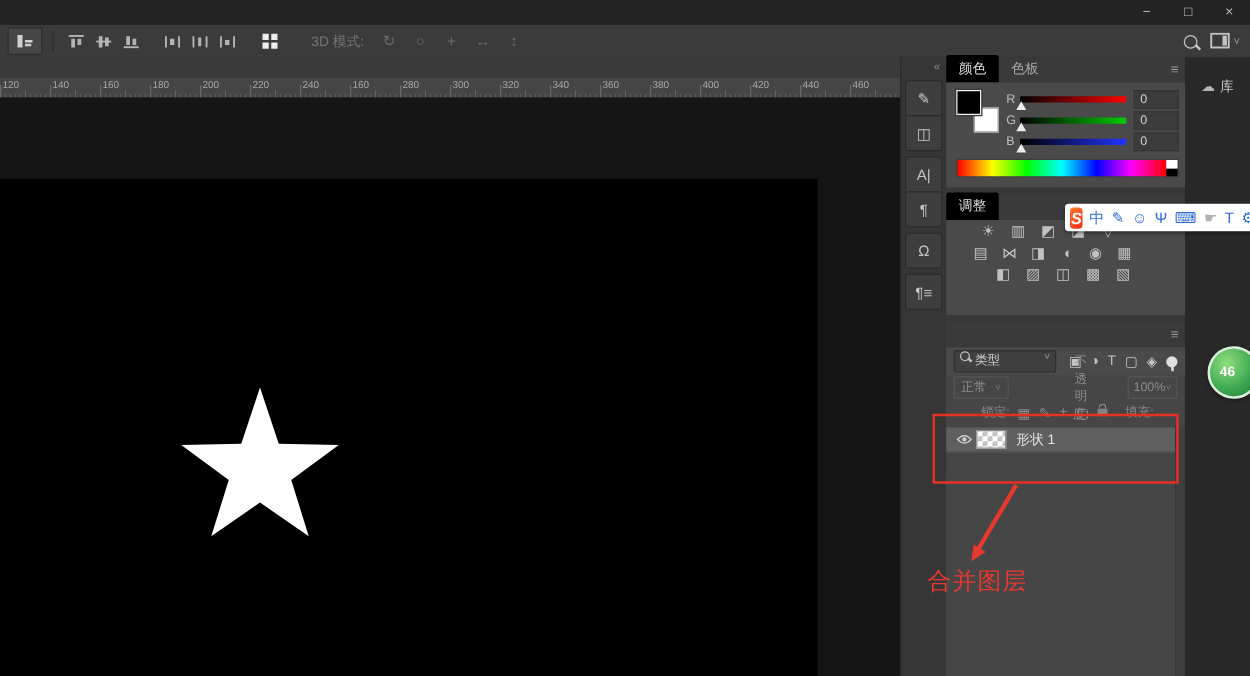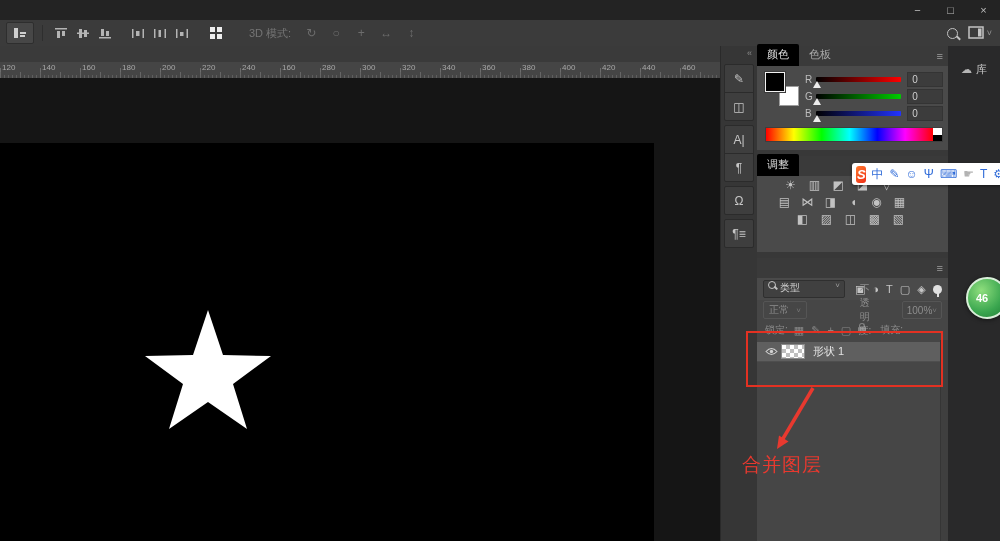--- a/index.html
+++ b/index.html
@@ -101,21 +101,21 @@
   #blend-row{display:flex;align-items:center;height:20px;padding:0 6px;background:#464646;gap:25px;}
   #blend-dd{display:flex;align-items:center;width:76px;height:16px;border:1px solid #555555;
      border-radius:2px;padding:0 5px;}
   #blend-label{font-size:10px;color:#8d8d8d;flex:1;}
   .dim-caret{font-size:8px;color:#777777;}
   #opacity-label{font-size:10px;color:#8d8d8d;margin-left:24px;text-align:center;}
   #opacity-box{display:flex;align-items:center;width:40px;height:16px;border:1px solid #555555;
      border-radius:2px;padding:0 4px;margin-left:3px;}
   #opacity-value{font-size:10px;color:#8d8d8d;flex:1;}
   #lock-row{display:flex;align-items:center;height:20px;padding:0 8px;background:#464646;}
-  #lock-label{font-size:10px;color:#8d8d8d;}
+  #lock-label{font-size:10px;color:#8d8d8d;margin-left:20px;}
   #lock-icons{display:flex;align-items:center;gap:7px;margin-left:6px;opacity:.55;}
   .lock-icon{color:#bdbdbd;font-size:11px;}
   #fill-label{font-size:10px;color:#8d8d8d;margin-left:14px;}
   .css-lock{position:relative;display:inline-block;width:8px;height:6px;background:#b5b5b5;border-radius:1px;}
   .css-lock:before{content:"";position:absolute;top:-4px;left:1px;width:4px;height:3px;
      border:1.5px solid #b5b5b5;border-bottom:none;border-radius:3px 3px 0 0;}
   #layer-rows{margin-top:2px;}
   .layer-row{display:flex;align-items:center;height:19px;background:#5f5f5f;border-bottom:1px solid #4e4e4e;padding:0 4px;}
   .eye-cell{width:20px;display:flex;justify-content:center;}
   .layer-thumb{width:24px;height:15px;border:1px solid #8a8a8a;margin-right:8px;box-sizing:border-box;}

